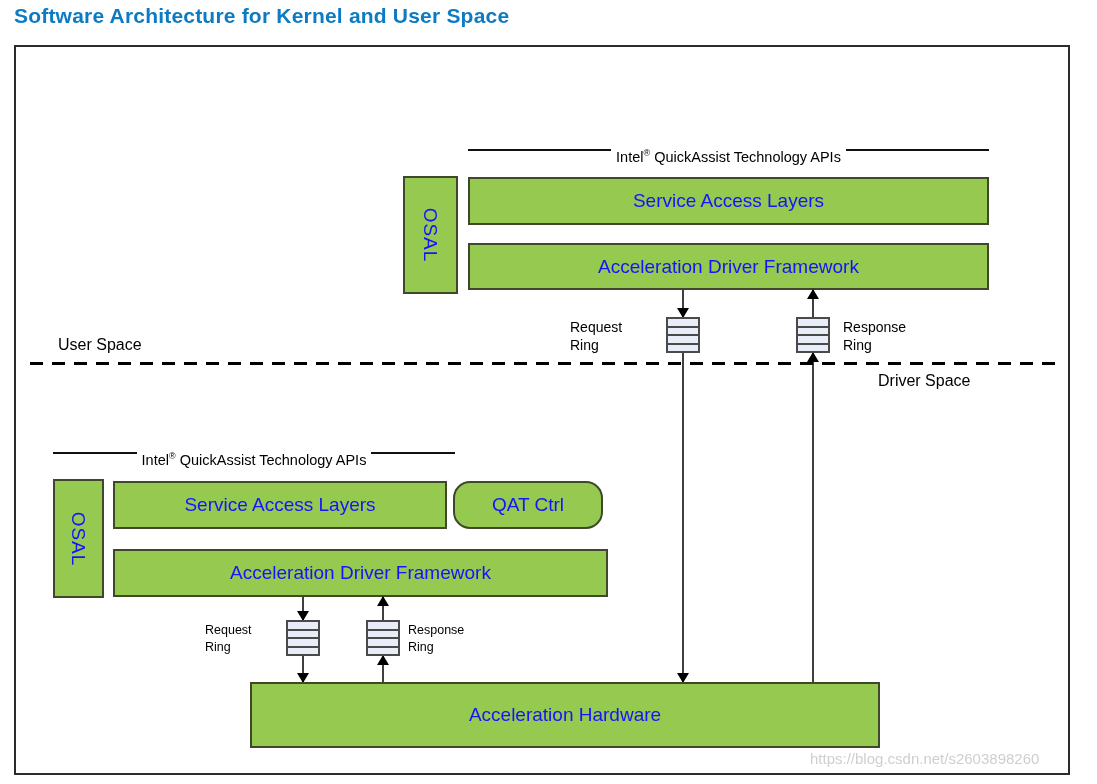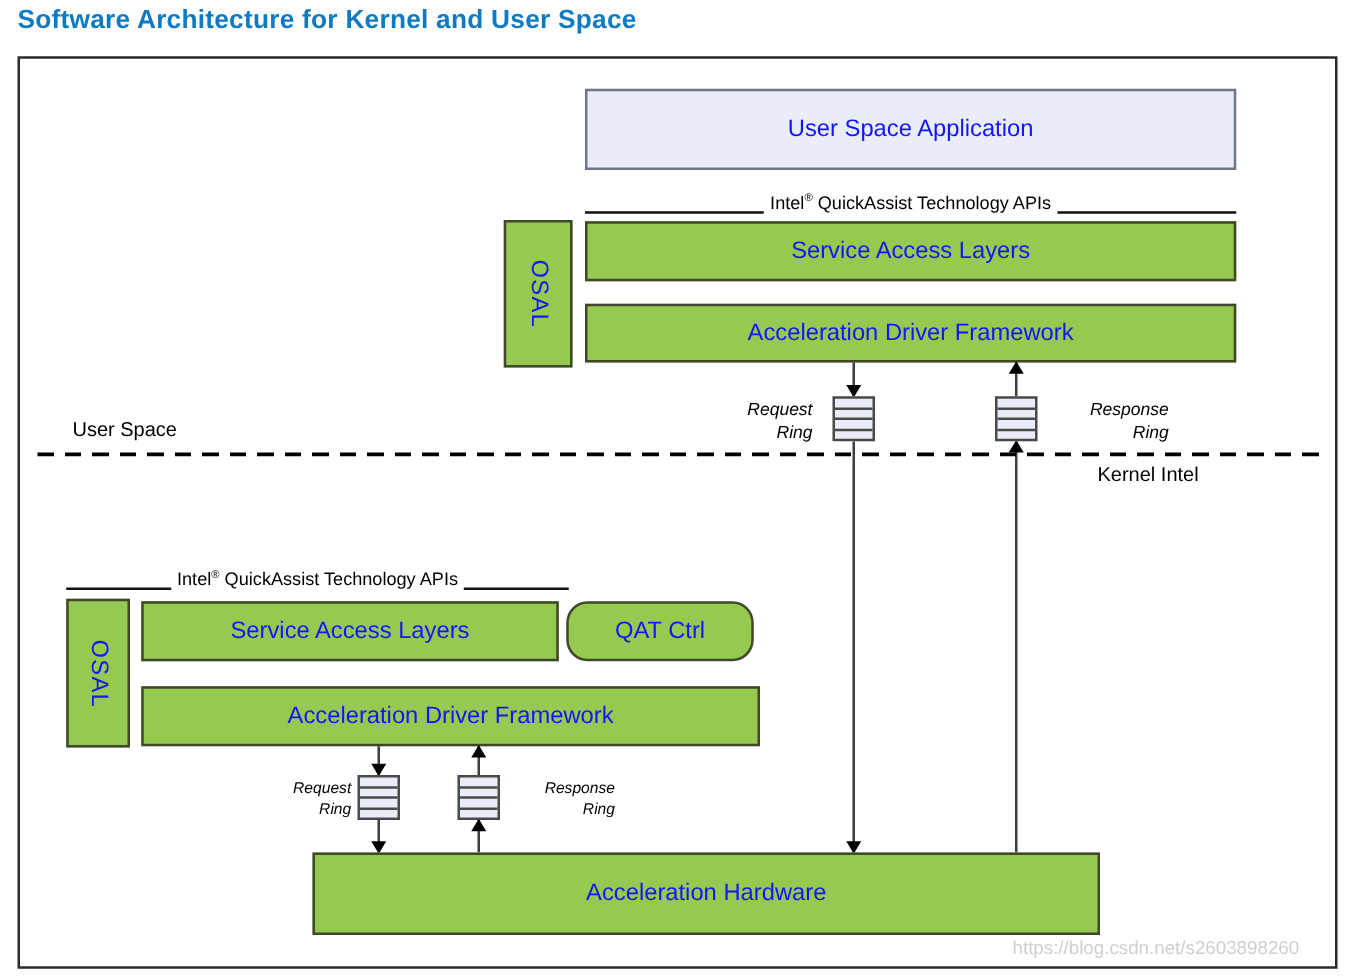--- a/index.html
+++ b/index.html
@@ -18,55 +18,52 @@
 
   .page-title{position:absolute;left:14px;top:4px;font-size:21px;font-weight:bold;color:var(--title-blue);letter-spacing:.2px;}
 
   .frame{position:absolute;left:14px;top:45px;width:1056px;height:730px;border:2px solid #2b2b2b;box-sizing:border-box;background:#fff;}
 
   .box{position:absolute;box-sizing:border-box;display:flex;align-items:center;justify-content:center;text-align:center;}
   .bbox{background:var(--panel-blue);border:2px solid var(--panel-border);color:var(--text-blue);font-size:19px;}
   .gbox{background:var(--green);border:2px solid var(--green-border);color:var(--text-blue);font-size:19px;}
   .osal span{transform:rotate(90deg);white-space:nowrap;font-size:19px;letter-spacing:1px;}
 
-  .api-divider{position:absolute;display:flex;align-items:flex-end;box-sizing:border-box;}
+  .api-divider{position:absolute;display:flex;align-items:flex-start;box-sizing:border-box;}
   .api-divider .hline{flex:1;height:0;border-top:2px solid var(--line-dark);}
   .api-divider .label{white-space:nowrap;padding:0 5px;font-size:14.5px;color:#000;}
   .api-divider sup{font-size:9px;vertical-align:super;line-height:0;}
 
   .space-label{position:absolute;font-size:16px;font-weight:normal;color:#000;white-space:nowrap;}
   .dashline{position:absolute;height:3px;background:repeating-linear-gradient(90deg,#000 0 13px,transparent 13px 22px);}
 
   .ring{position:absolute;width:34px;height:36px;background:var(--panel-blue);border:2px solid #4a4a4a;box-sizing:border-box;display:flex;flex-direction:column;}
   .ring i{display:block;flex:1;border-bottom:2px solid #4a4a4a;}
   .ring i:last-child{border-bottom:none;}
 
-  .ring-label{position:absolute;text-align:right;font-size:14px;line-height:1.3;color:#000;font-style:italic;}
+  .ring-label{position:absolute;text-align:left;font-size:14px;line-height:1.3;color:#000;}
   .ring-label.small{font-size:12.5px;line-height:1.35;}
 
   .varrow{position:absolute;width:12px;}
   .varrow .stem{position:absolute;left:5px;top:0;bottom:0;width:2px;background:#3f3f3f;}
   .varrow .tip{position:absolute;left:0;width:0;height:0;}
   .varrow.head-down .tip{bottom:-1px;border-left:6px solid transparent;border-right:6px solid transparent;border-top:10px solid #000;}
   .varrow.head-up .tip{top:-1px;border-left:6px solid transparent;border-right:6px solid transparent;border-bottom:10px solid #000;}
 
   .watermark{position:absolute;left:810px;top:750px;width:268px;font-size:15px;color:var(--watermark-gray);}
 </style>
 </head>
 <body>
 
 <div id="canvas">
 
   <div class="page-title">Software Architecture for Kernel and User Space</div>
 
   <div class="frame"></div>
 
-  <div class="box bbox" style="left:468px;top:71px;width:521px;height:65px;">
-    <span>User Space Application</span>
-  </div>
 
   <div class="api-divider" style="left:468px;top:149px;width:521px;height:22px;">
     <span class="hline"></span>
     <span class="label"><span>Intel</span><sup>®</sup> <span>QuickAssist Technology APIs</span></span>
     <span class="hline"></span>
   </div>
 
   <div class="box gbox osal" style="left:403px;top:176px;width:55px;height:118px;">
     <span>OSAL</span>
   </div>
@@ -113,21 +110,21 @@
       <i></i>
       <i></i>
     </div>
   <div class="ring-label" style="left:843px;top:318px;width:92px;">
     <div>Response</div>
     <div>Ring</div>
   </div>
 
   <div class="space-label" style="left:58px;top:336px;">User Space</div>
   <div class="dashline" style="left:30px;top:362px;width:1032px;"></div>
-  <div class="space-label" style="left:878px;top:372px;">Kernel Intel</div>
+  <div class="space-label" style="left:878px;top:372px;">Driver Space</div>
 
 
   <div class="api-divider" style="left:53px;top:452px;width:402px;height:20px;">
     <span class="hline"></span>
     <span class="label"><span>Intel</span><sup>®</sup> <span>QuickAssist Technology APIs</span></span>
     <span class="hline"></span>
   </div>
 
   <div class="box gbox osal" style="left:53px;top:479px;width:51px;height:119px;">
     <span>OSAL</span>

